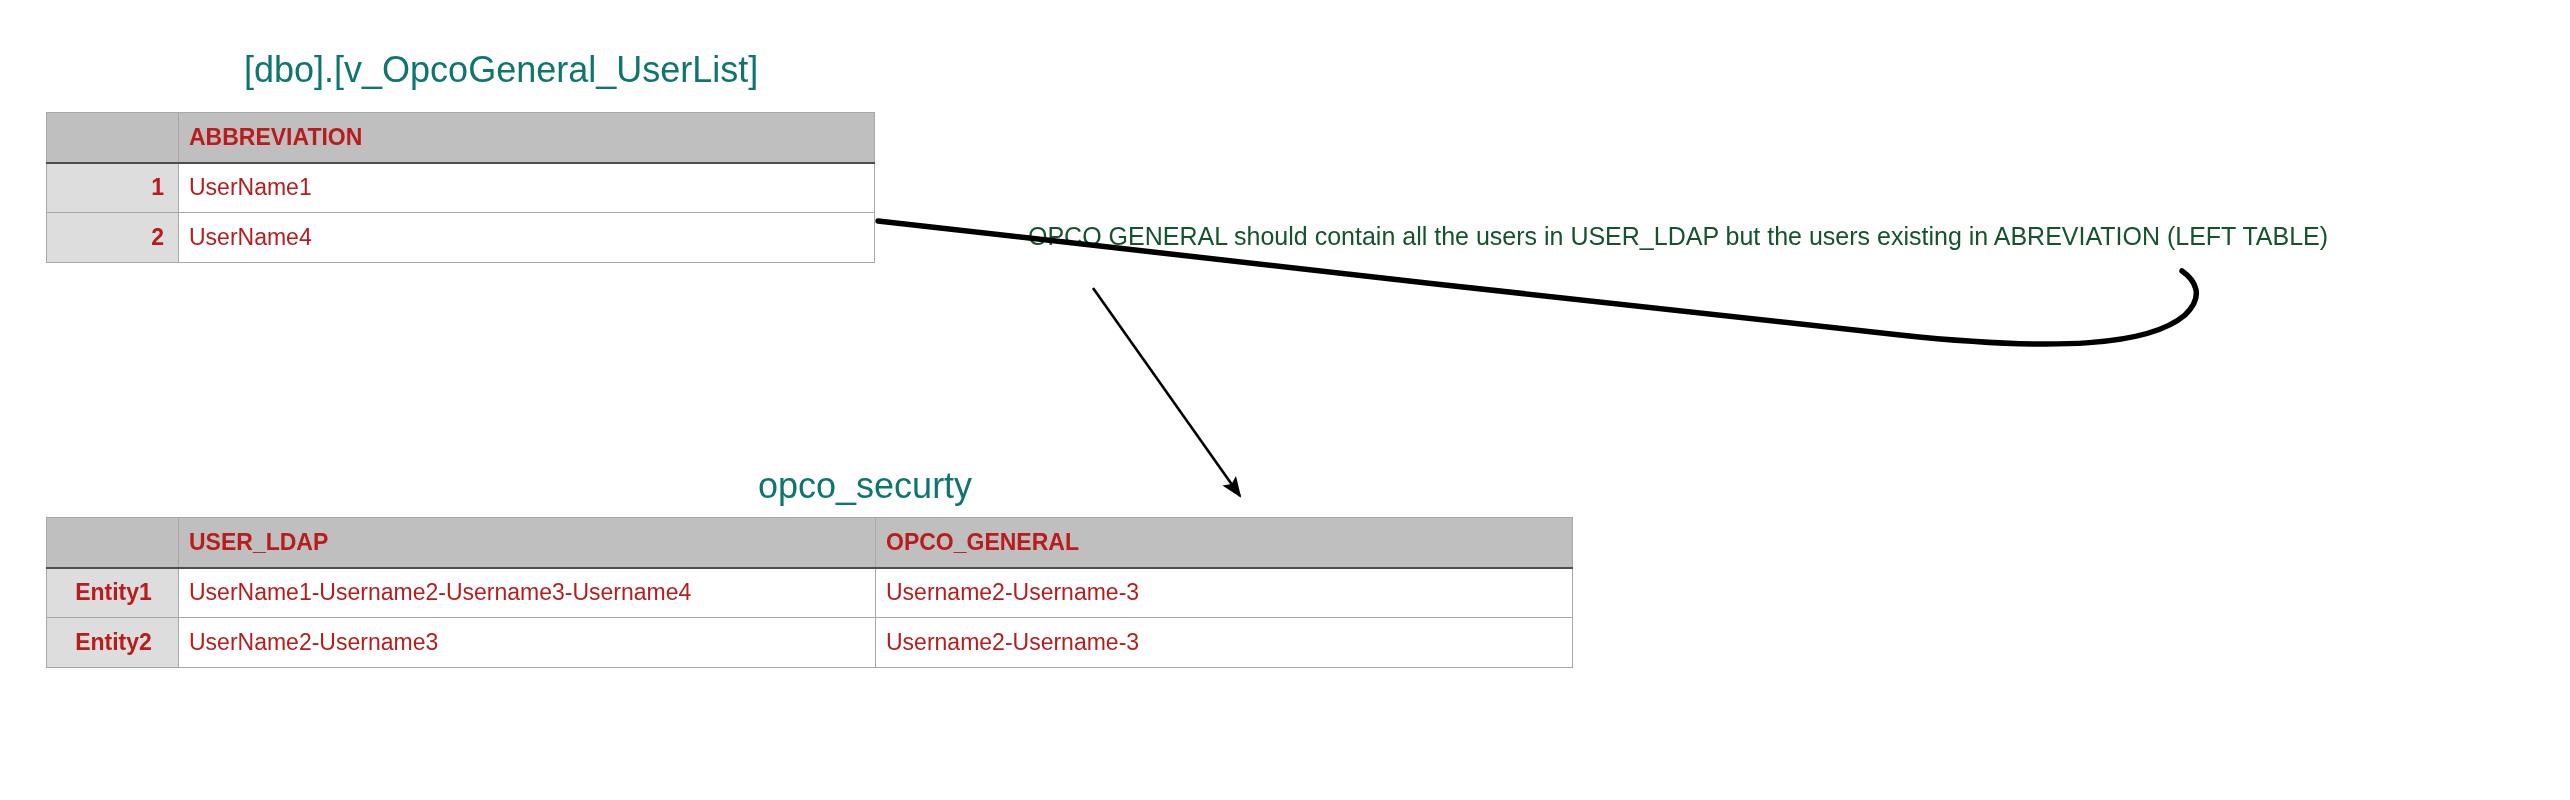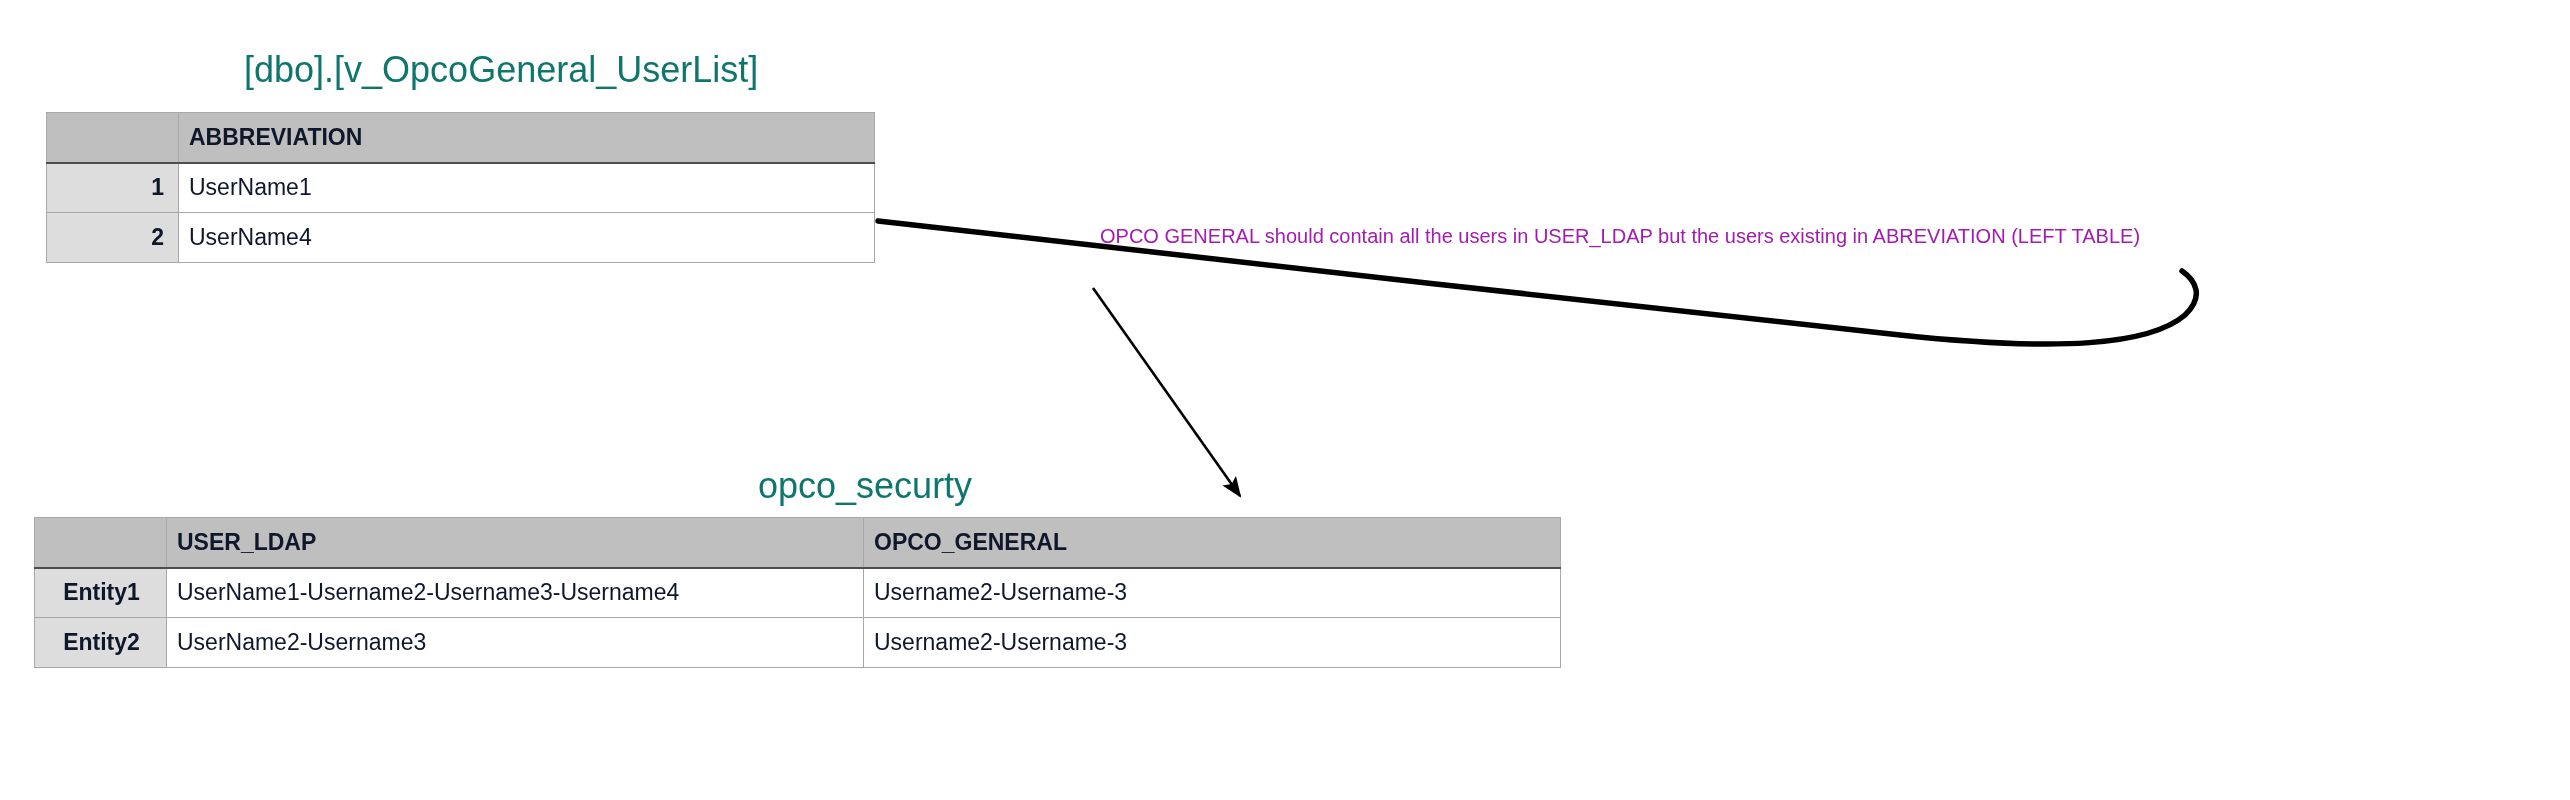--- a/index.html
+++ b/index.html
@@ -41,21 +41,21 @@
     font-size: 23px;
   }
   .data-table td, .data-table th {
     border: 1px solid #a8a8a8;
     padding: 0 10px;
     height: 50px;
     box-sizing: border-box;
     font-weight: 400;
     text-align: left;
     vertical-align: middle;
-    color: #0f172a;
+    color: #b91c1c;
     background: #ffffff;
   }
   .data-table thead th {
     background: #bfbfbf;
     font-weight: bold;
     border-bottom: 2px solid #4d4d4d;
     border-top: 1px solid #a8a8a8;
     height: 50px;
   }
   .data-table thead th.corner {
@@ -73,34 +73,34 @@
     text-align: center;
     padding-left: 12px;
   }
 
   
   #table-top { left: 46px; top: 112px; width: 828px; }
   #table-top col.c-idx { width: 132px; }
   #table-top col.c-abbr{ width: 696px; }
 
   
-  #table-bottom { left: 34px; top: 517px; width: 1526px; }
+  #table-bottom { left: 46px; top: 517px; width: 1526px; }
   #table-bottom col.c-ent  { width: 132px; }
   #table-bottom col.c-ldap { width: 697px; }
   #table-bottom col.c-opco { width: 697px; }
 
   
   #annotation {
     position: absolute;
-    left: 1100px;
+    left: 1028px;
     top: 221px;
-    font-size: 20px;
+    font-size: 25px;
     line-height: 30px;
     white-space: nowrap;
-    color: #a21caf;
+    color: #14532d;
   }
 
   
   #connectors {
     position: absolute;
     left: 0;
     top: 0;
     width: 2570px;
     height: 800px;
     pointer-events: none;

